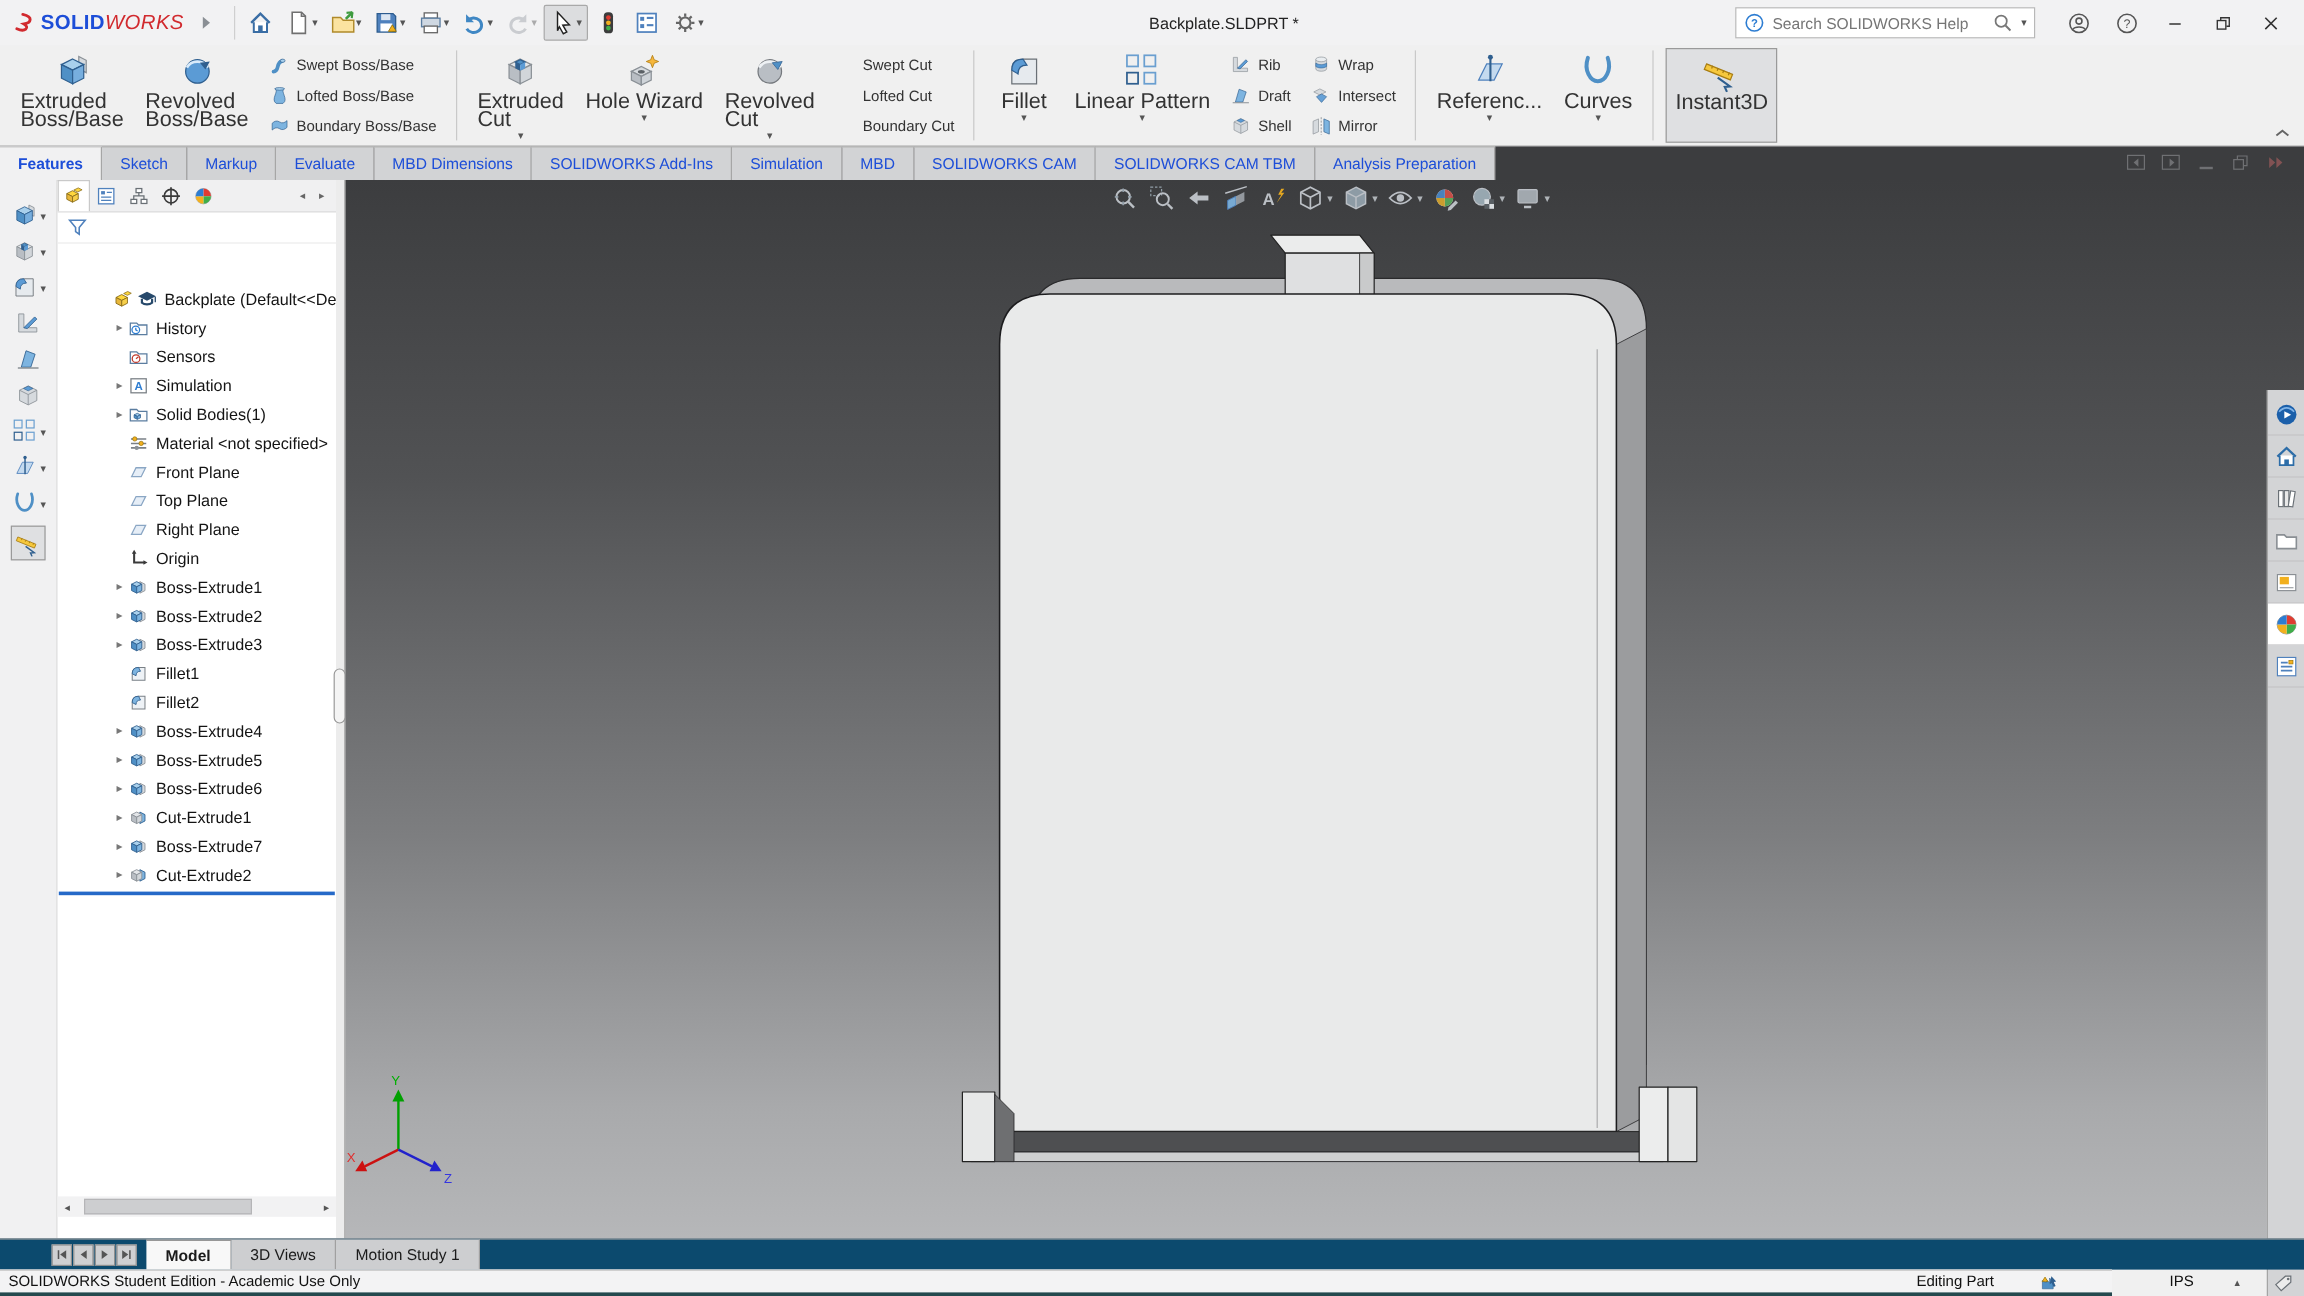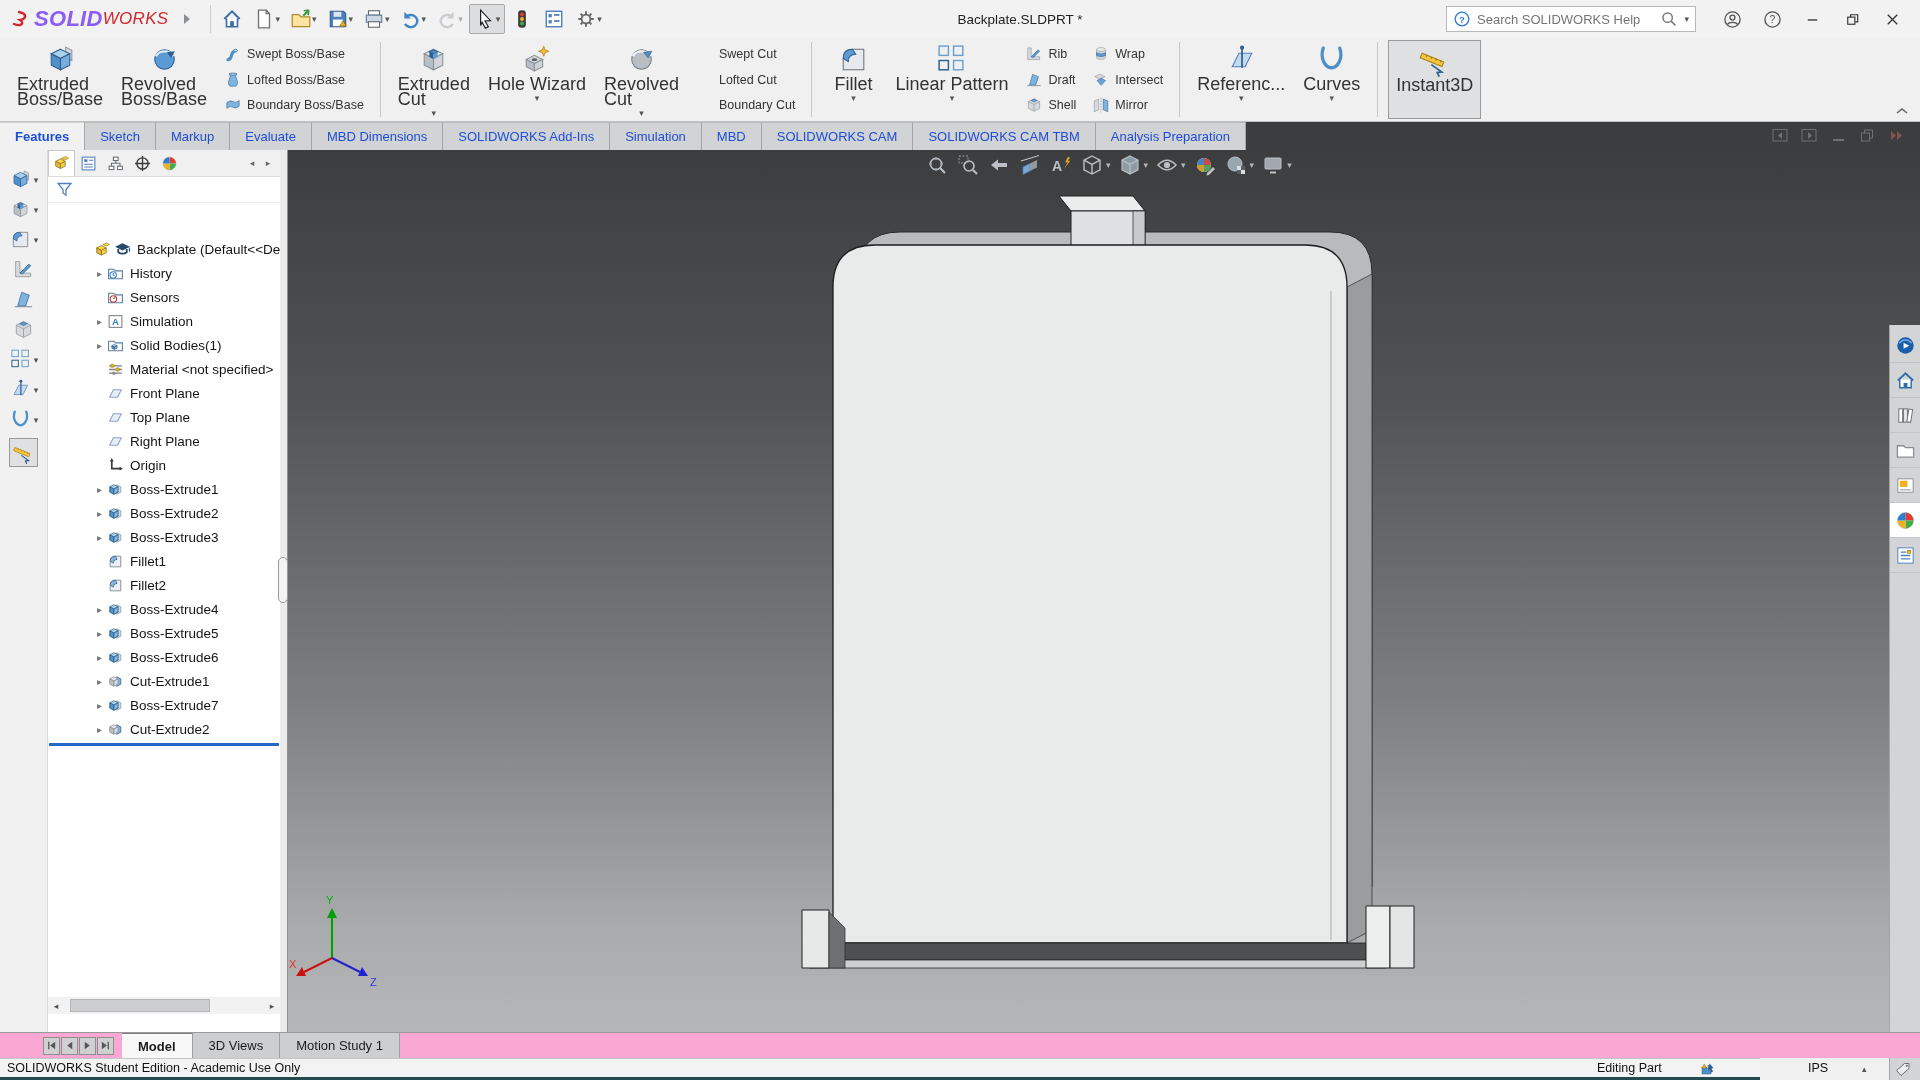--- a/index.html
+++ b/index.html
@@ -6,21 +6,21 @@
   html,body{width:1920px;height:1080px;overflow:hidden;font-family:"Liberation Sans",sans-serif;}
   #app{position:relative;width:1920px;height:1080px;background:#f0f0f0;}
   .icon{display:inline-block;flex:none;}
   .icon svg{display:block;width:100%;height:100%;}
   .caret{font-size:9px;color:#555;line-height:10px;}
 
   
   #titlebar{position:absolute;left:0;top:0;width:1920px;height:38px;background:#f2f2f3;display:flex;align-items:center;}
   #brand{display:flex;align-items:center;padding-left:10px;}
   #brand .mark{width:24px;height:24px;}
-  .brand-bold{color:#8b5cf6;font-weight:bold;font-size:22px;letter-spacing:.3px;font-style:italic;}
+  .brand-bold{color:#1d4ed8;font-weight:bold;font-size:17px;letter-spacing:.3px;}
   .brand-rest{color:#d12a2e;font-size:17px;letter-spacing:.3px;font-style:italic;}
   #flyout{width:18px;height:18px;margin:0 8px 0 10px;}
   .vsep{width:1px;height:28px;background:#cfcfcf;margin:0 6px;}
   #qat{display:flex;align-items:center;gap:2px;}
   .qat-btn{display:flex;align-items:center;padding:3px 4px;border-radius:2px;}
   .qat-btn .icon{width:22px;height:22px;}
   .qat-btn.pressed{background:#dcdddf;border:1px solid #a9a9a9;}
   .qat-btn.disabled{opacity:.45;}
   #doc-title{position:absolute;left:960px;top:0;width:400px;height:38px;transform:translateX(-140px);display:flex;align-items:center;justify-content:center;font-size:13.5px;color:#222;}
   #tb-right{position:absolute;right:8px;top:0;height:38px;display:flex;align-items:center;gap:2px;}
@@ -91,21 +91,21 @@
   #model-svg,#triad-svg{position:absolute;}
   #model-svg{left:0;top:0;}
   #triad-svg{left:0;top:740px;}
 
   #task-pane{position:absolute;right:0;top:175px;width:31px;height:857px;background:#d3d4d6;border-left:1px solid #a5a5a5;display:flex;flex-direction:column;padding-top:3px;}
   .tp-item{height:35px;display:flex;align-items:center;justify-content:center;border-bottom:1px solid #c3c4c6;}
   .tp-item .icon{width:21px;height:21px;}
   .tp-item.active{background:#fff;}
 
   
-  #bottom-bar{position:absolute;left:0;top:1032px;width:1920px;height:26px;background:#f9a8d4;border-top:1px solid #9a9a9a;display:flex;align-items:stretch;}
+  #bottom-bar{position:absolute;left:0;top:1032px;width:1920px;height:26px;background:#0c4a6e;border-top:1px solid #9a9a9a;display:flex;align-items:stretch;}
   #bnav{display:flex;align-items:center;gap:1px;padding:0 8px 0 43px;}
   .bnav-btn{width:17px;height:18px;background:#cfd0d2;border:1px solid #8f8f8f;display:flex;align-items:center;justify-content:center;}
   .bnav-btn .icon{width:11px;height:11px;}
   .btab{display:flex;align-items:center;padding:0 16px;font-size:13px;color:#1b1b1b;background:#cdced0;border-right:1px solid #a0a0a0;}
   .btab.active{background:#f8f8f8;font-weight:bold;border-top:1px solid #7f7f7f;}
   #status-bar{position:absolute;left:0;top:1058px;width:1760px;height:22px;background:#f3f3f4;border-top:1px solid #c6c6c6;border-bottom:3px solid #24494e;font-size:12.5px;color:#111;}
   #status-left{position:absolute;left:7px;top:2px;}
   .sb-abs{position:absolute;top:2px;}
   #sb-rebuild{left:1700px;top:2px;width:16px;height:16px;}
   #sb-tag{left:1894px;top:2px;width:17px;height:16px;}

